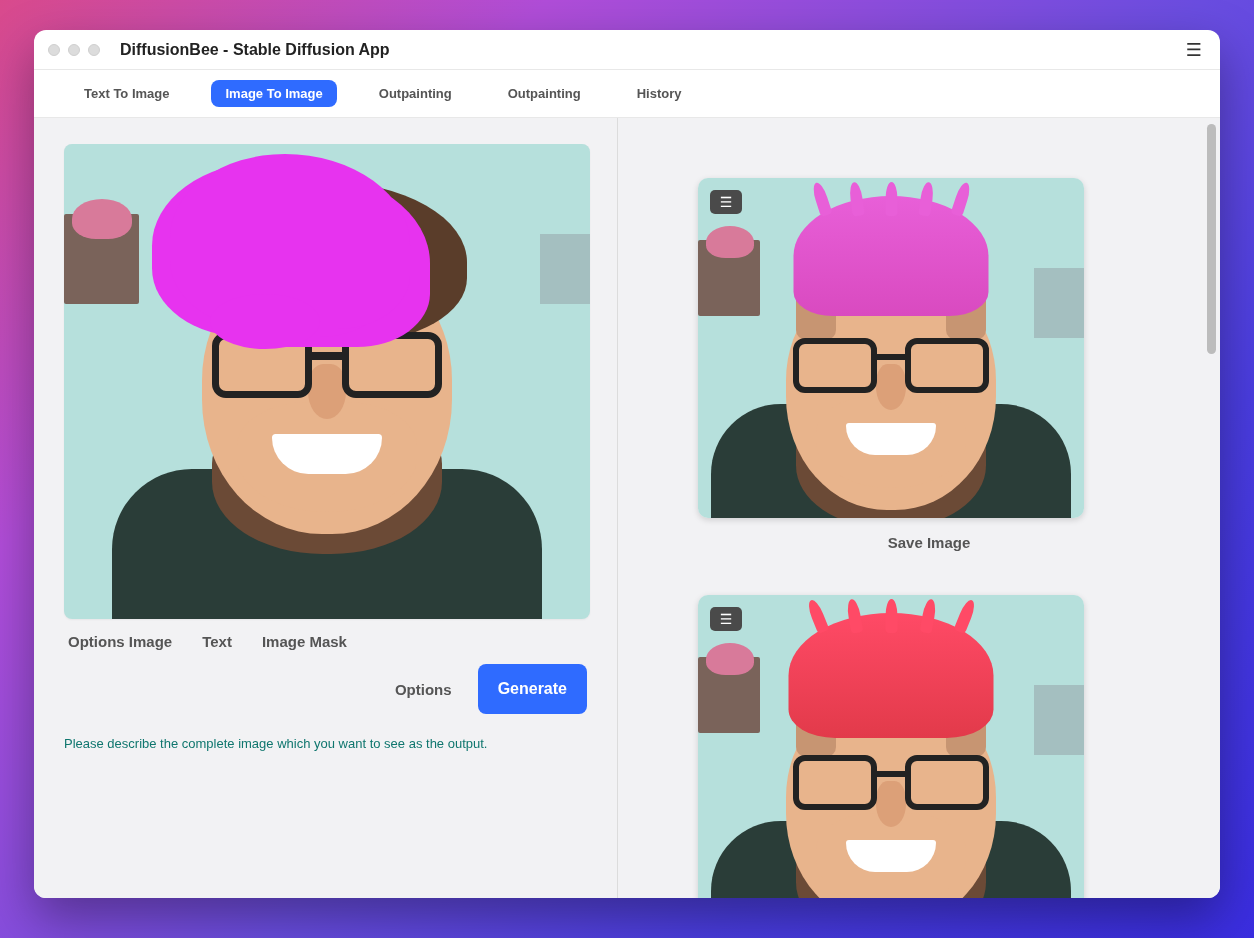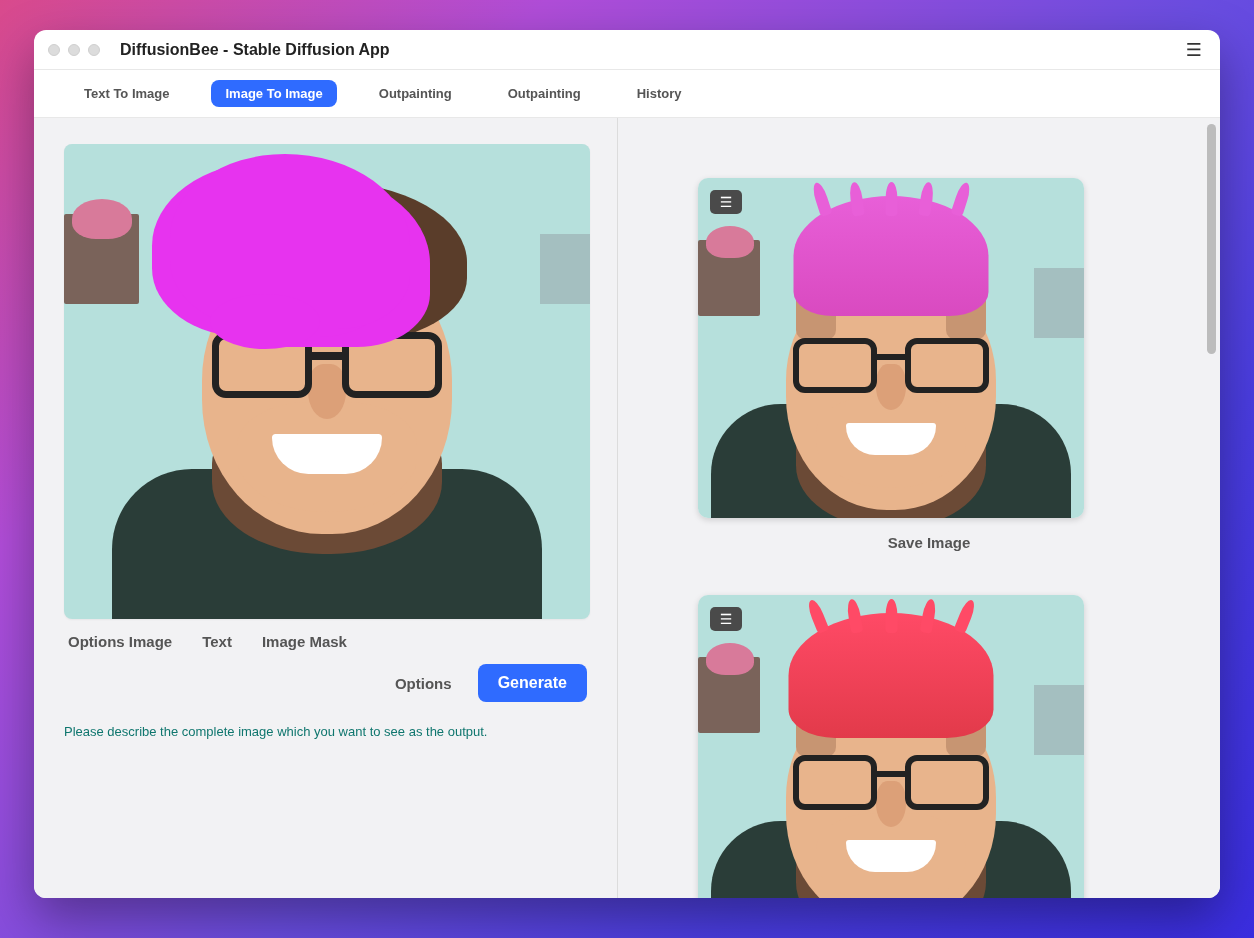--- a/index.html
+++ b/index.html
@@ -144,21 +144,21 @@
     border:1px solid #ddd; border-radius:10px;
     background:#fff;
     padding:12px 14px;
     font-size:16px;
     color:#333;
     resize:none;
     outline:none;
   }
   .gen-row { display:flex; justify-content:flex-end; align-items:center; gap:26px; margin-top:14px; }
   .options { font-weight:700; color:#555; font-size:15px; cursor:pointer; }
-  .gen-btn { background:#2f6bff; color:#fff; font-weight:700; font-size:16px; border:none; border-radius:8px; padding:10px 20px; cursor:pointer; }
+  .gen-btn { background:#2f6bff; color:#fff; font-weight:700; font-size:16px; border:none; border-radius:8px; padding:16px 20px; cursor:pointer; }
   .hint { margin-top:22px; color:#0f766e; font-size:13px; }
 
   .result-card {
     width:386px; height:340px;
     border-radius:10px;
     overflow:hidden;
     position:relative;
     box-shadow:0 2px 6px rgba(0,0,0,0.15);
   }
   .result-card .photo .face{ top:96px; width:210px; height:236px;}

